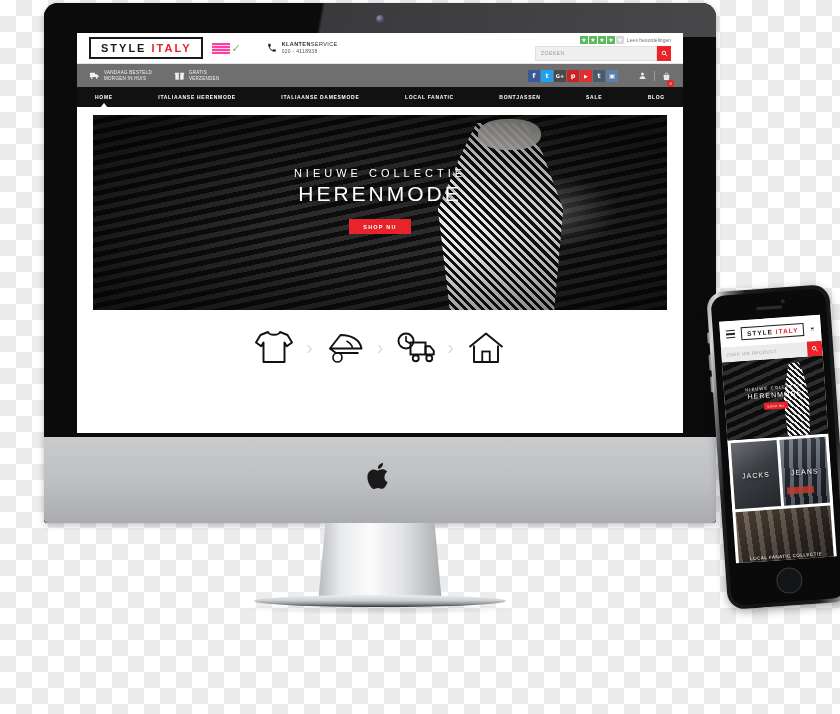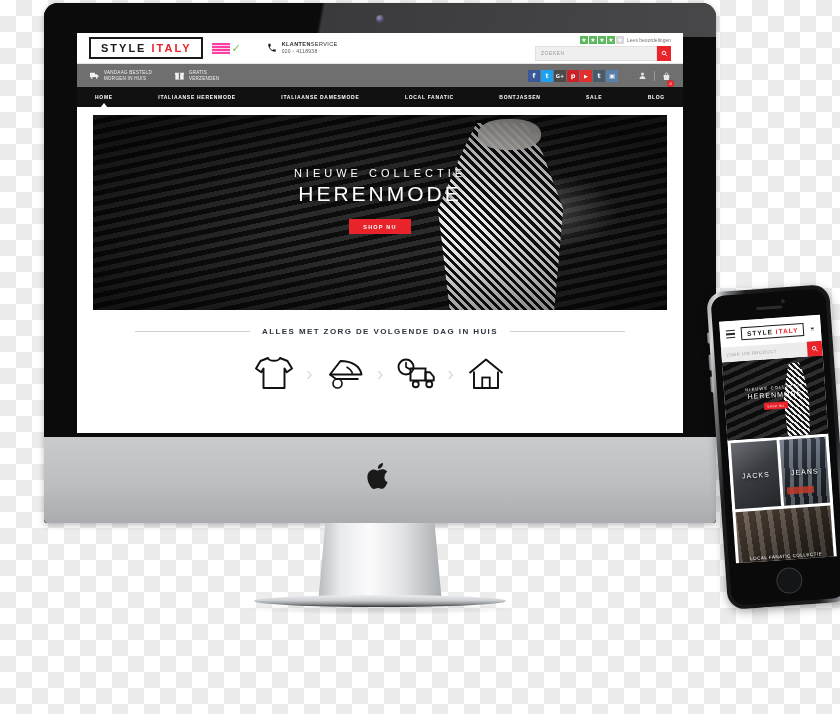--- a/index.html
+++ b/index.html
@@ -281,25 +281,20 @@
           <div class="hero-fig"></div>
           <div class="hero-head"></div>
           <div class="hero-vig"></div>
           <div class="hero-txt">
             <div class="hero-l1">NIEUWE COLLECTIE</div>
             <div class="hero-l2">HERENMODE</div>
             <div class="hero-btn">SHOP NU</div>
           </div>
         </div>
 
-        <div class="usp-head">
-          <div class="usp-line"></div>
-          <div class="usp-title">ALLES MET ZORG DE VOLGENDE DAG IN HUIS</div>
-          <div class="usp-line"></div>
-        </div>
 
         <div class="steps">
           <svg class="step-ic" viewBox="0 0 64 56">
             <path fill="none" stroke="#111" stroke-width="2.6" stroke-linejoin="round" d="M24 8 L14 12 L8 22 L15 27 L18 22 L18 48 L46 48 L46 22 L49 27 L56 22 L50 12 L40 8 C38 13 26 13 24 8Z"></path>
           </svg>
           <div class="chev">›</div>
 
           <svg class="step-ic" viewBox="0 0 64 56">
             <path fill="none" stroke="#111" stroke-width="2.6" stroke-linejoin="round" d="M12 30 L26 12 C40 12 52 18 54 30 Z"></path>
             <path fill="none" stroke="#111" stroke-width="2.4" d="M12 30 L20 36 L50 36"></path>

